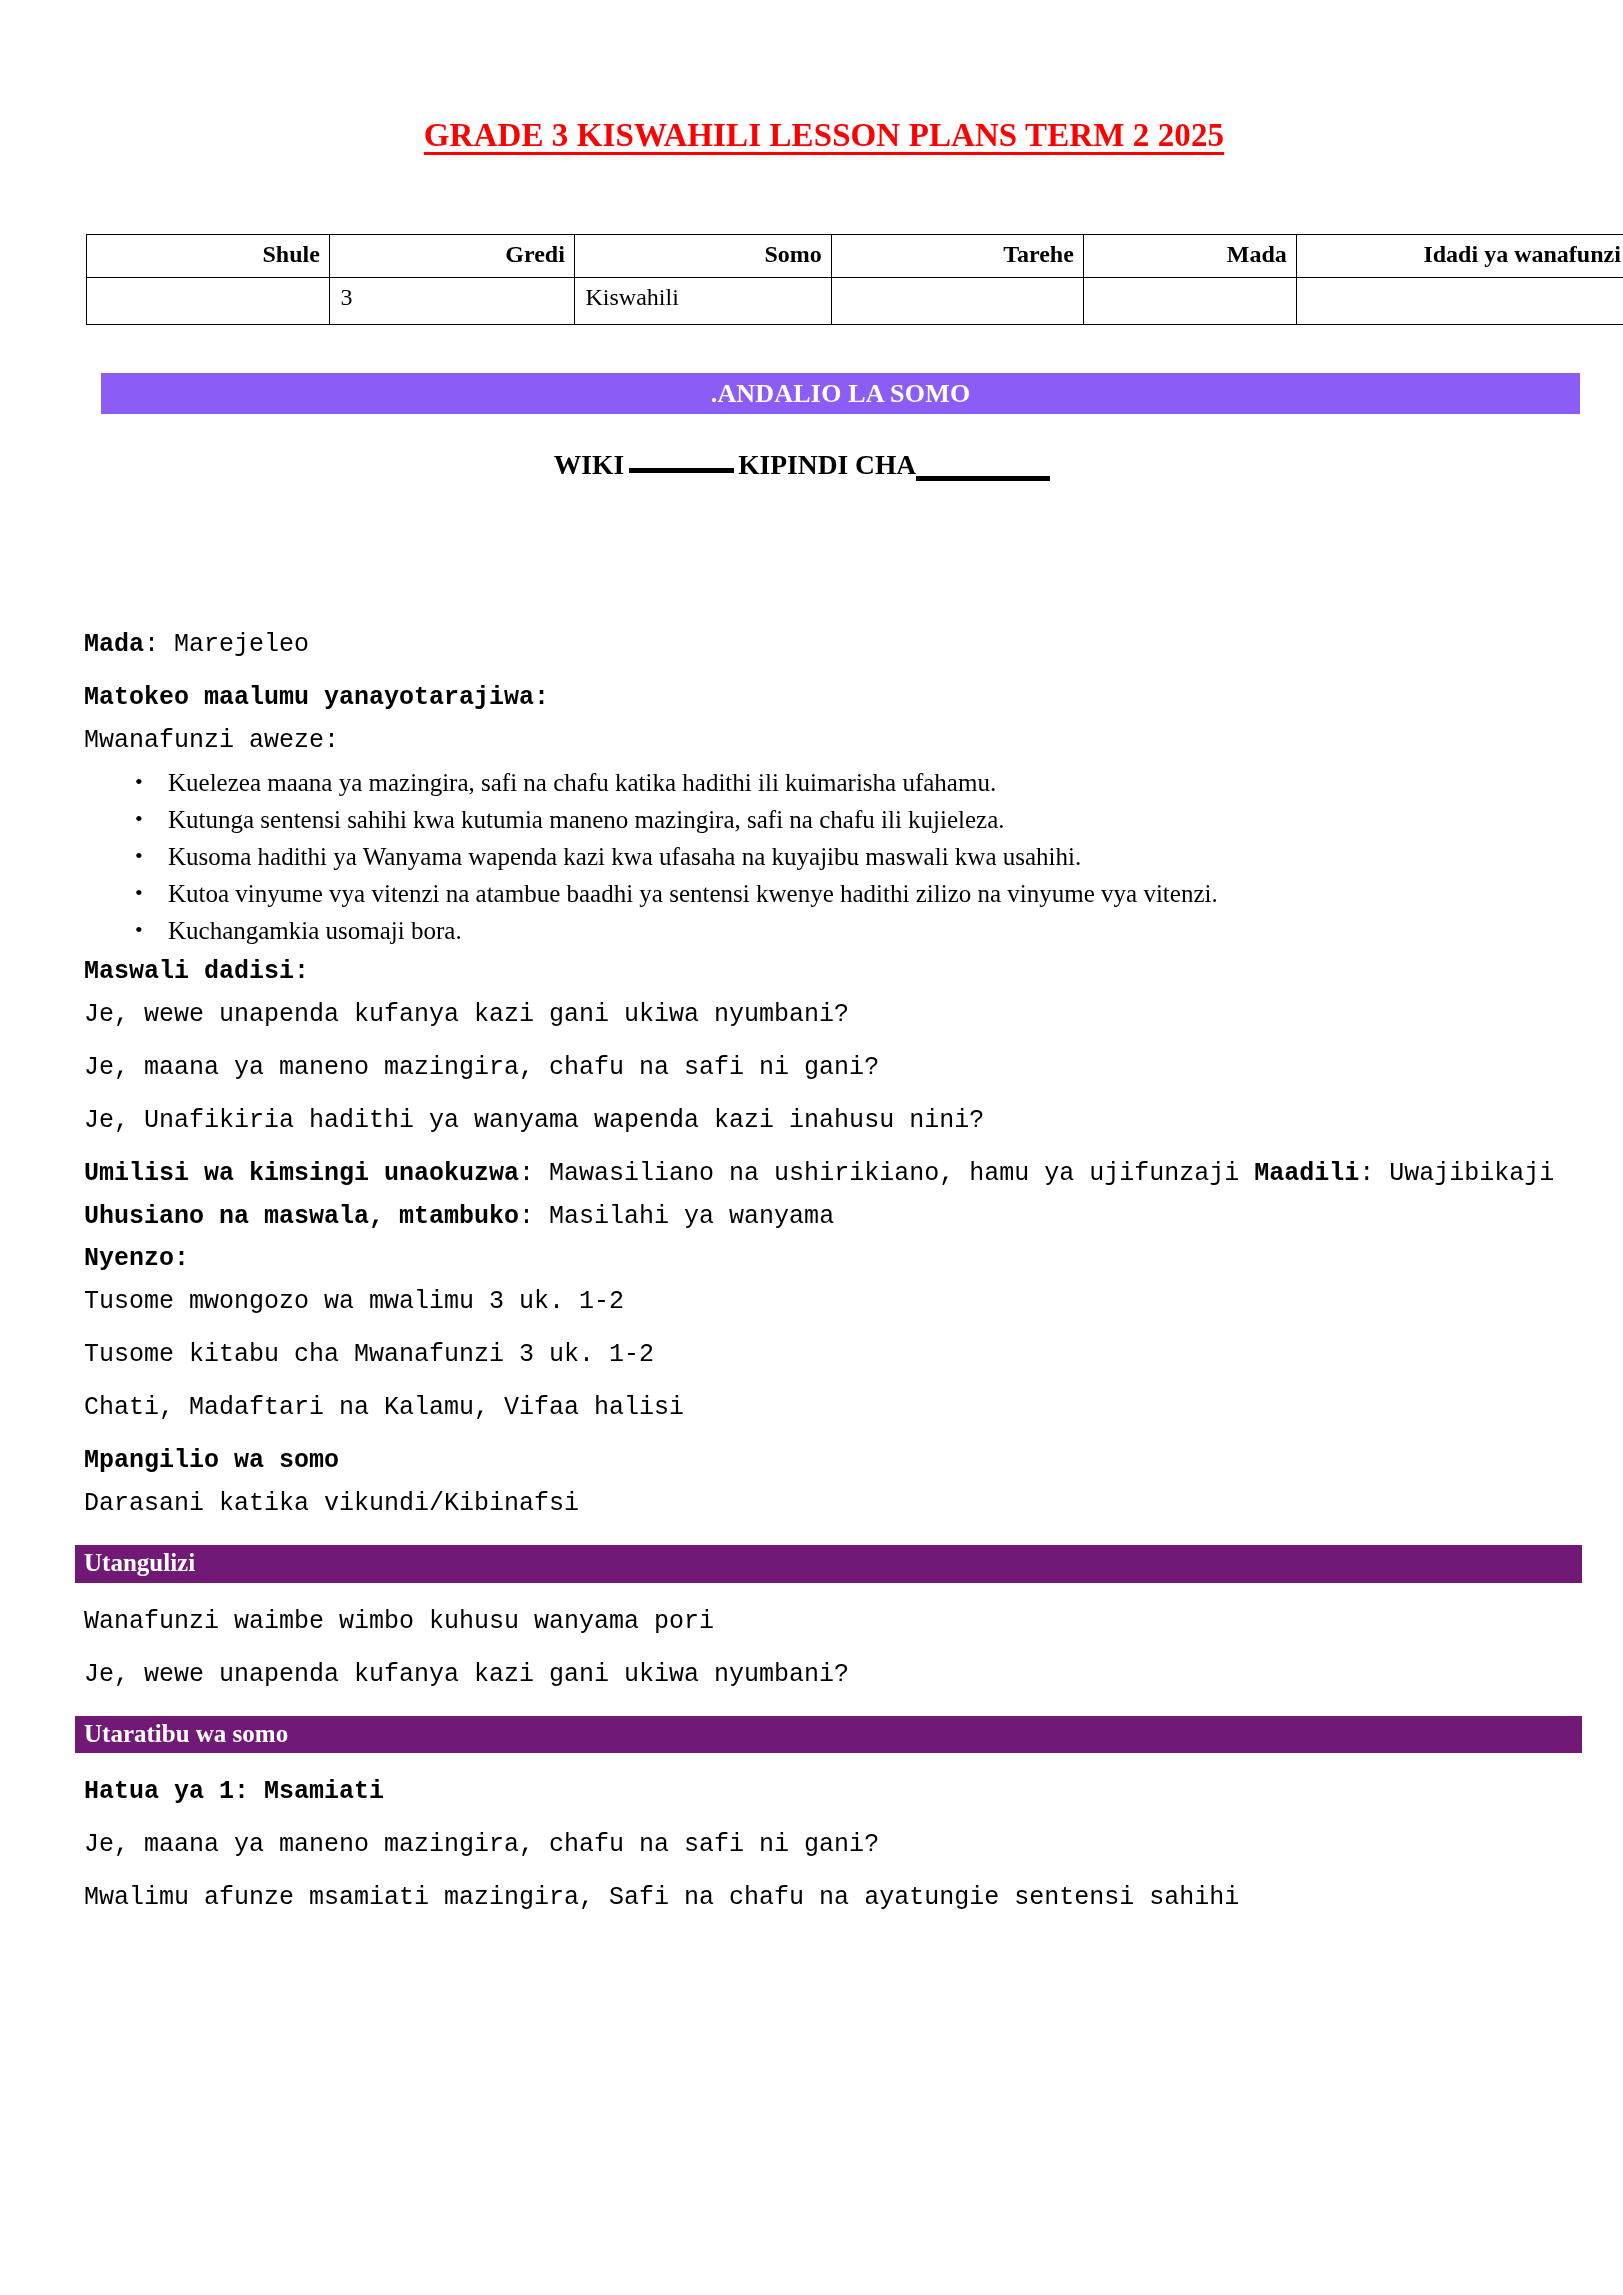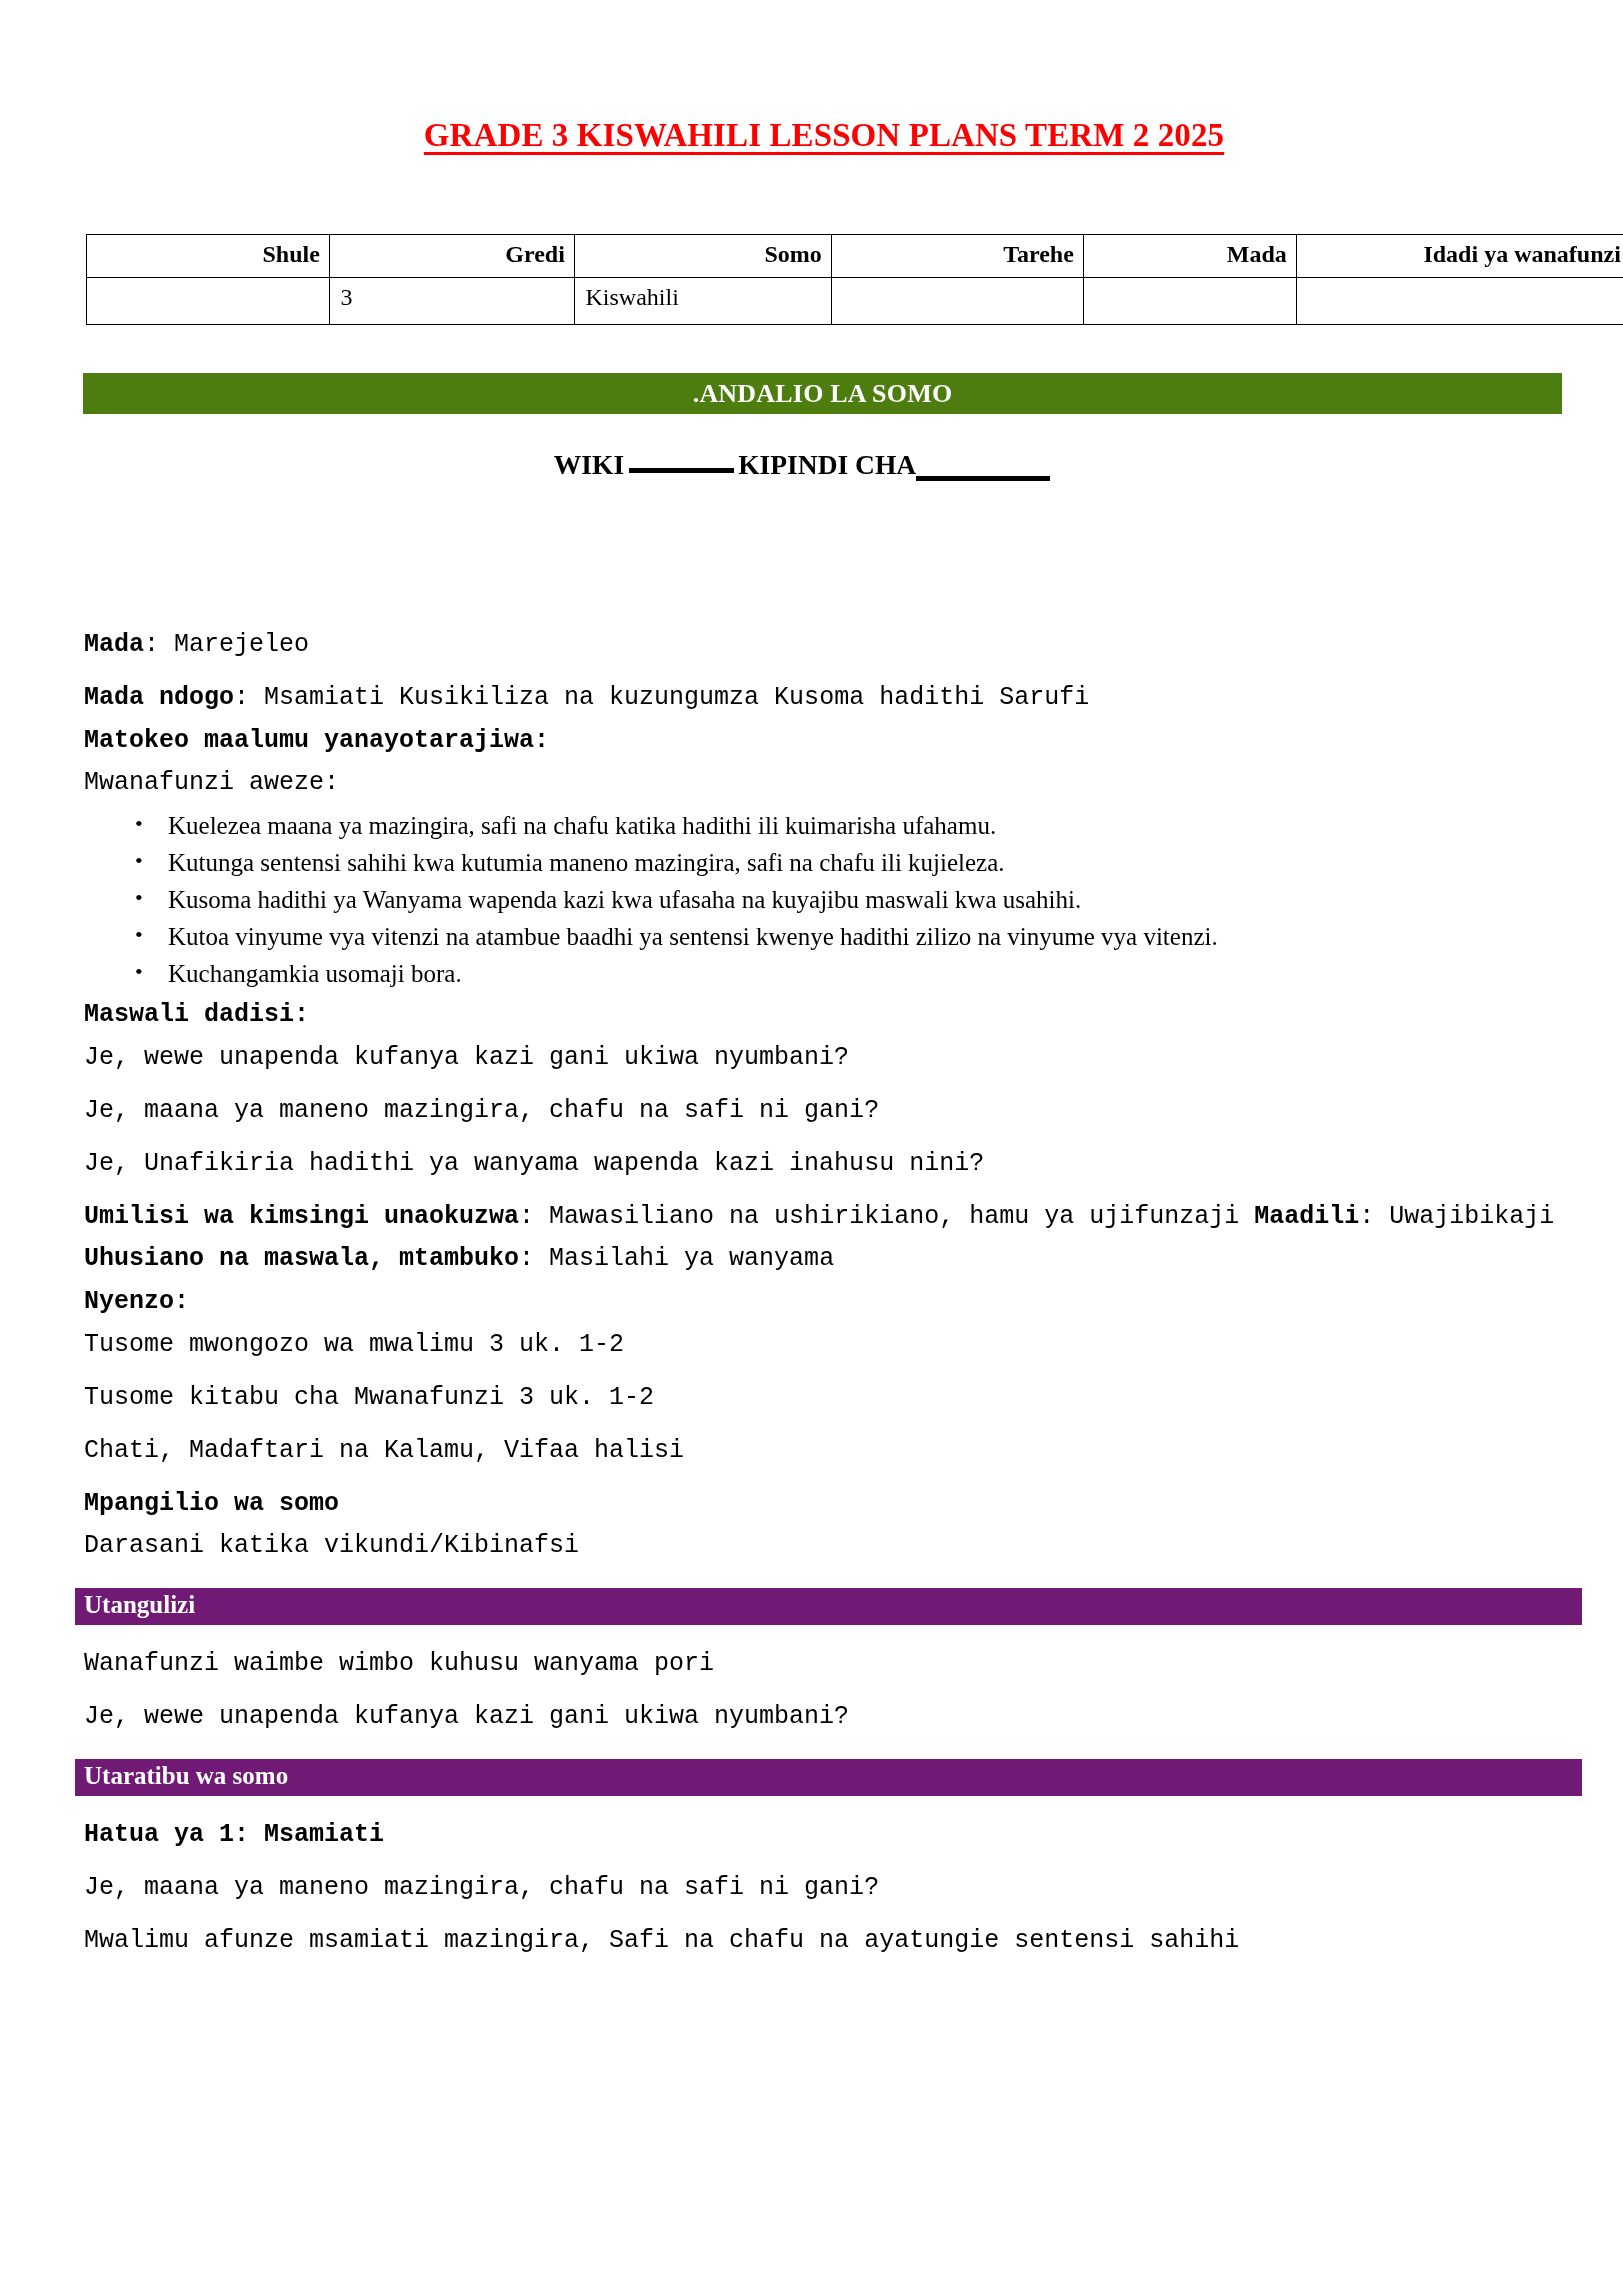--- a/index.html
+++ b/index.html
@@ -79,24 +79,24 @@
   col.c2 { width: 245px; }
   col.c3 { width: 257px; }
   col.c4 { width: 252px; }
   col.c5 { width: 213px; }
   col.c6 { width: 334px; }
 
   
   .banner-center {
     position: absolute;
     top: 373px;
-    left: 83px;
+    left: 101px;
     width: 1479px;
     height: 41px;
-    background: #4d7c0f;
+    background: #8b5cf6;
     color: #ffffff;
     font-weight: bold;
     font-size: 26px;
     display: flex;
     align-items: center;
     justify-content: center;
     letter-spacing: 0.2px;
   }
 
   
@@ -222,21 +222,20 @@
   </div>
 
   <div class="wiki-line">
     <span>WIKI</span><span class="blank-a"></span><span>KIPINDI CHA</span><span class="blank-b"></span>
   </div>
 
   <div class="body-block">
 
     <p class="para"><span class="lbl">Mada</span><span>: Marejeleo</span></p>
 
-    <p class="para tight"><span class="lbl">Mada ndogo</span><span>: Msamiati Kusikiliza na kuzungumza Kusoma hadithi Sarufi</span></p>
 
     <p class="para tight"><span class="lbl">Matokeo maalumu yanayotarajiwa:</span></p>
 
     <p class="para tight">Mwanafunzi aweze:</p>
 
     <ul class="outcomes">
       <li>Kuelezea maana ya mazingira, safi na chafu katika hadithi ili kuimarisha ufahamu.</li>
       <li>Kutunga sentensi sahihi kwa kutumia maneno mazingira, safi na chafu ili kujieleza.</li>
       <li>Kusoma hadithi ya Wanyama wapenda kazi kwa ufasaha na kuyajibu maswali kwa usahihi.</li>
       <li>Kutoa vinyume vya vitenzi na atambue baadhi ya sentensi kwenye hadithi zilizo na vinyume vya vitenzi.</li>

